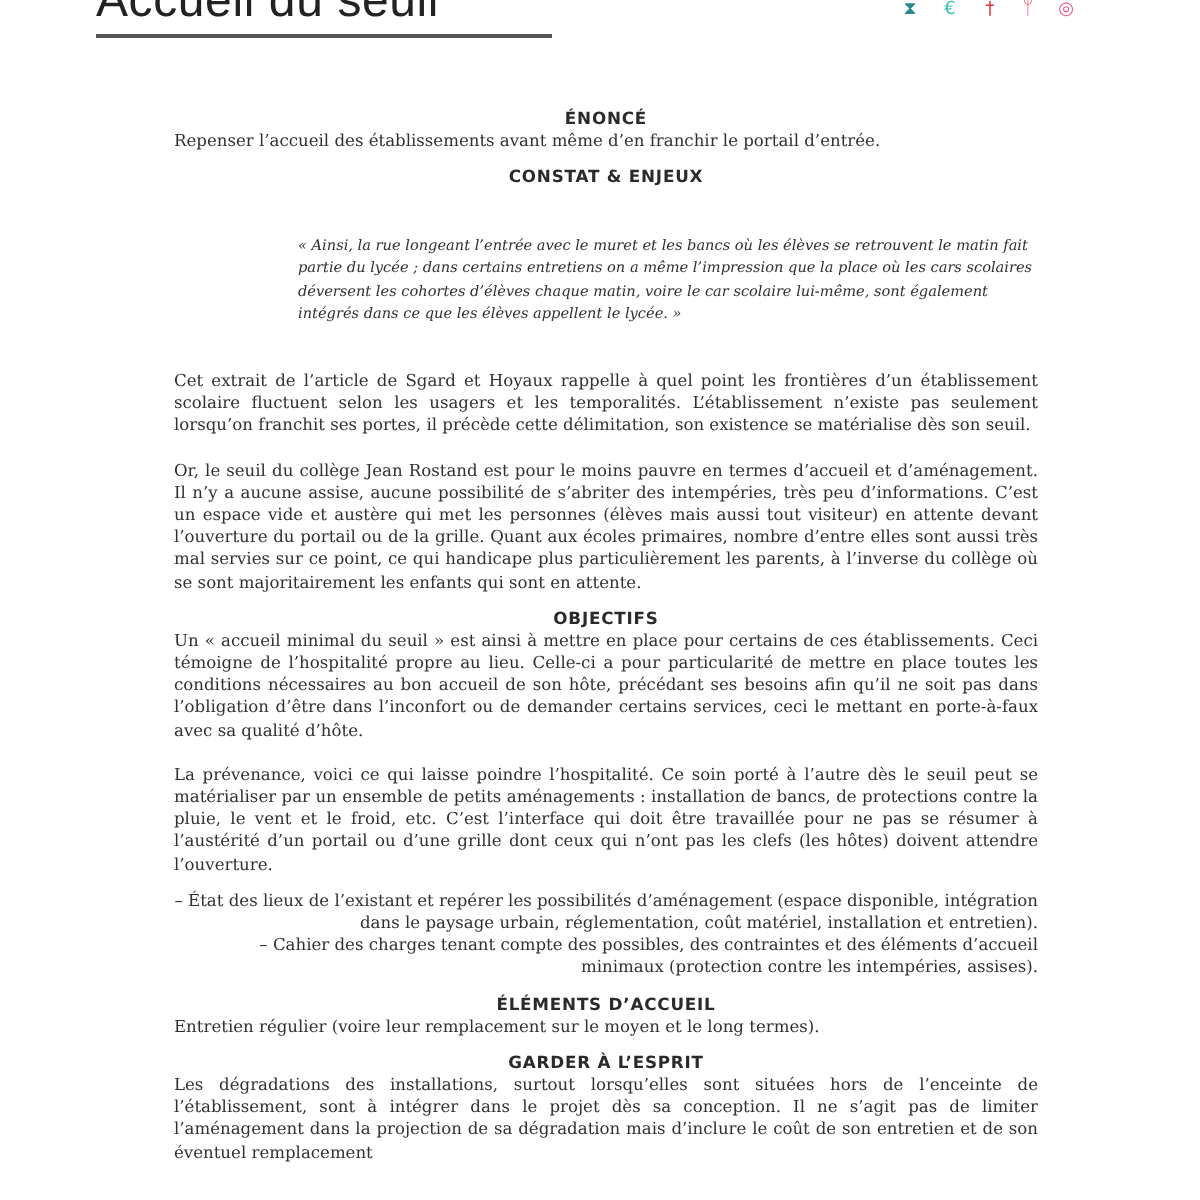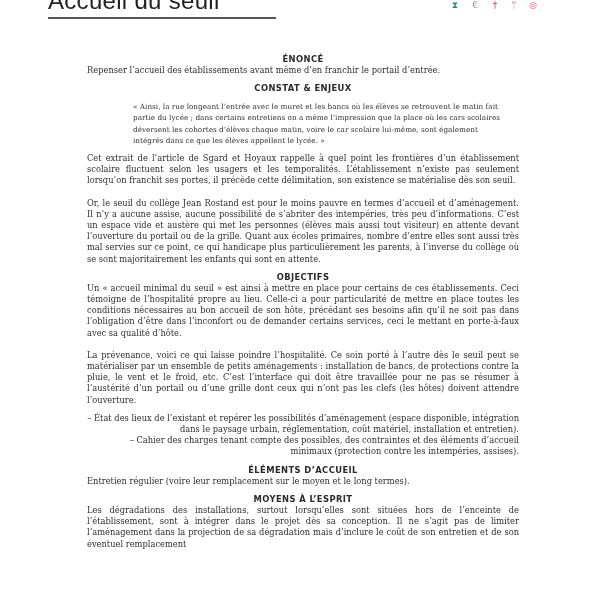--- a/index.html
+++ b/index.html
@@ -11,21 +11,21 @@
   }
   .title-rule { position: absolute; left: 48px; top: 17px; width: 228px; height: 1.5px; background: #555; }
   .icons { position: absolute; top: 0px; left: 448px; height: 12px; }
   .icon { position: absolute; top: 0; width: 10px; height: 10px; font-size: 9px; line-height: 10px; text-align: center; font-family: "DejaVu Sans", sans-serif; }
   .content { position: absolute; left: 87px; top: 54px; width: 432px; }
   .heading {
     font-family: "DejaVu Sans", sans-serif; font-weight: bold; font-size: 8.4px; letter-spacing: 0.4px;
     color: #2a2a2a; margin: 0; line-height: 11px; text-align: center;
   }
   .para { font-size: 8.3px; line-height: 11.2px; margin: 0; text-align: justify; }
-  .quote { font-size: 7.3px; line-height: 11.2px; margin: 0; padding-left: 46px; width: 375px; }
+  .quote { font-size: 7.3px; line-height: 11.2px; margin: 16px; padding-left: 46px; width: 375px; font-style: italic; }
   .gap-s { height: 7px; }
   .gap-m { height: 11px; }
   .list-item { font-size: 8.3px; line-height: 11.2px; padding-left: 9px; text-indent: -9px; margin: 0; text-align: right; }
 </style>
 </head>
 <body>
 
 <div class="title">Accueil du seuil</div>
 <div class="title-rule"></div>
 
@@ -58,15 +58,15 @@
   <div class="gap-s"></div>
 
   <p class="list-item">– État des lieux de l’existant et repérer les possibilités d’aménagement (espace disponible, intégration dans le paysage urbain, réglementation, coût matériel, installation et entretien).</p>
   <p class="list-item">– Cahier des charges tenant compte des possibles, des contraintes et des éléments d’accueil minimaux (protection contre les intempéries, assises).</p>
   <div class="gap-s"></div>
 
   <h3 class="heading">ÉLÉMENTS D’ACCUEIL</h3>
   <p class="para">Entretien régulier (voire leur remplacement sur le moyen et le long termes).</p>
   <div class="gap-s"></div>
 
-  <h3 class="heading">MOYENS À L’ESPRIT</h3>
+  <h3 class="heading">GARDER À L’ESPRIT</h3>
   <p class="para">Les dégradations des installations, surtout lorsqu’elles sont situées hors de l’enceinte de l’établissement, sont à intégrer dans le projet dès sa conception. Il ne s’agit pas de limiter l’aménagement dans la projection de sa dégradation mais d’inclure le coût de son entretien et de son éventuel remplacement</p>
 </div>
 
 </body></html>

